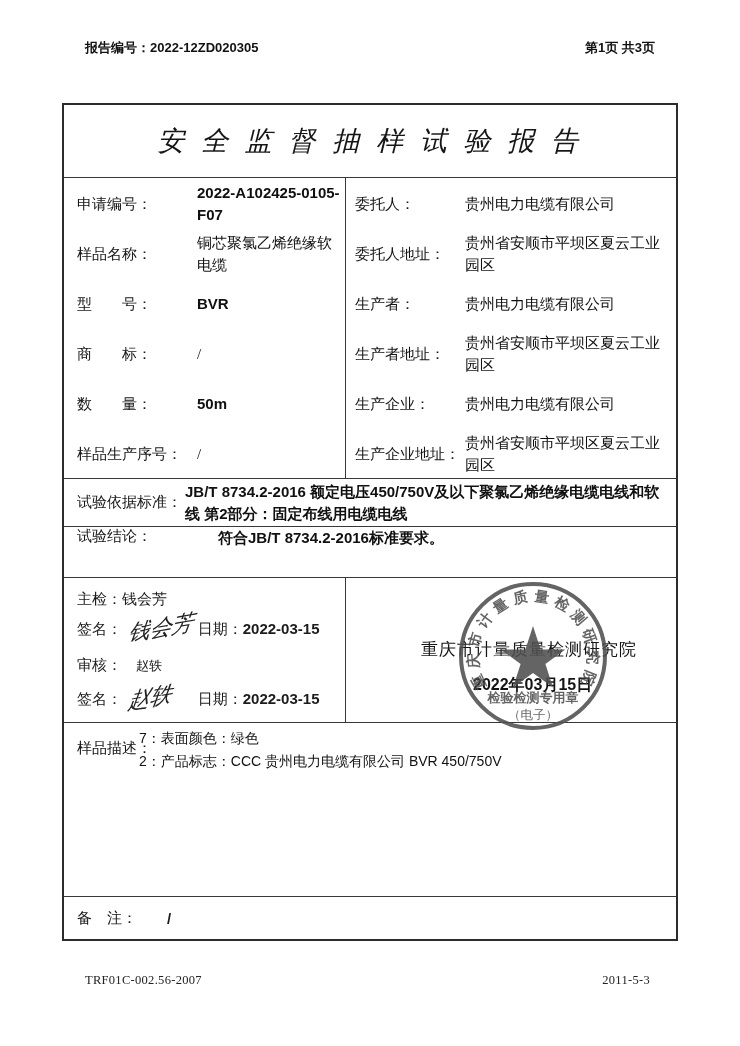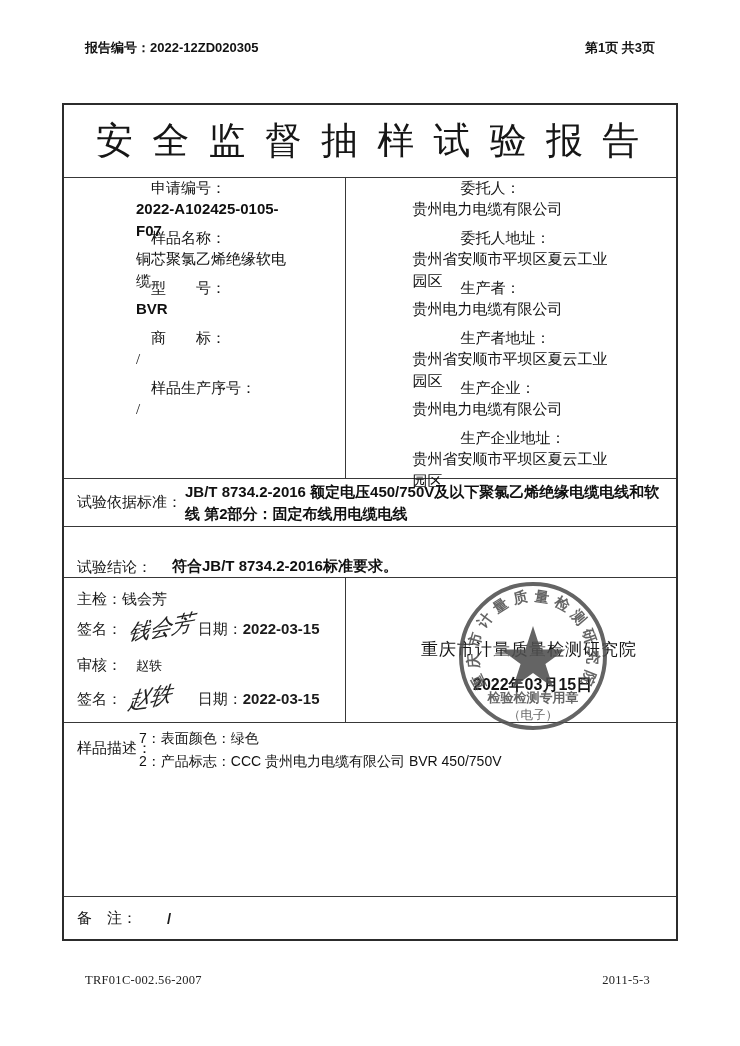--- a/index.html
+++ b/index.html
@@ -25,43 +25,43 @@
 
   
   .report-table {
     position:absolute; left:62px; top:103px; width:616px; height:838px;
     border:2px solid #2c2c2c; background:#fff;
   }
   .row { position:absolute; left:0; width:100%; border-bottom:1.5px solid #383838; }
 
   .title-row { top:0; height:73px; display:flex; align-items:center; justify-content:center; }
   .report-title {
-    font-size:37px; letter-spacing:5px; color:#161616; white-space:nowrap;
+    font-size:27px; letter-spacing:5px; color:#161616; white-space:nowrap;font-style:italic;
   }
 
   .info-section { top:73px; height:301px; display:flex; }
   .info-cell { height:100%; padding-top:1px; }
   .info-cell.left  { width:282px; border-right:1.5px solid #383838; padding-left:13px; }
   .info-cell.right { width:330px; padding-left:9px; }
-  .info-row { height:50px; display:flex; align-items:center;flex-direction:column; }
+  .info-row { height:50px; display:flex; align-items:center; }
   .lbl { font-size:15px; color:#151515; flex-shrink:0; }
   .info-cell.left  .lbl { min-width:120px; }
   .info-cell.right .lbl { min-width:110px; }
   .val { font-size:15px; line-height:22px; color:#101010; }
   .val-num {
     font-family:"Liberation Sans","DejaVu Sans",sans-serif;
     font-weight:bold; font-size:15px; letter-spacing:0;
     word-break:break-all;
   }
   .info-cell.left  .val { width:150px; }
   .info-cell.right .val { width:206px; }
 
   .standard-row { top:374px; height:48px; display:flex; align-items:center; padding:0 16px 0 13px;justify-content:space-between; }
   .standard-row .lbl { margin-right:3px; }
-  .conclusion-row { top:422px; height:51px; display:flex; align-items:flex-end; padding-left:13px; }
+  .conclusion-row { top:422px; height:51px; display:flex; align-items:flex-start; padding-left:13px;gap:46px; }
   .mixed {
     font-family:"Liberation Sans","DejaVu Sans",sans-serif;
     font-weight:600; font-size:15px; line-height:22px; color:#101010;
   }
   .conclusion-row .mixed { margin-left:20px; }
 
   .sig-section { top:473px; height:145px; display:flex; }
   .sig-cell { position:relative; width:282px; height:100%; border-right:1.5px solid #383838; }
   .sig-line { position:absolute; left:13px; font-size:15px; white-space:nowrap; }
   .sig-scribble {
@@ -115,20 +115,24 @@
         <span class="lbl">样品名称：</span>
         <span class="val">铜芯聚氯乙烯绝缘软电缆</span>
       </div>
       <div class="info-row">
         <span class="lbl">型　　号：</span>
         <span class="val val-num">BVR</span>
       </div>
       <div class="info-row">
         <span class="lbl">商　　标：</span>
         <span class="val">/</span>
+      </div>
+      <div class="info-row">
+        <span class="lbl">数　　量：</span>
+        <span class="val val-num">50m</span>
       </div>
       <div class="info-row">
         <span class="lbl">样品生产序号：</span>
         <span class="val">/</span>
       </div>
     </div>
     <div class="info-cell right">
       <div class="info-row">
         <span class="lbl">委托人：</span>
         <span class="val">贵州电力电缆有限公司</span>

